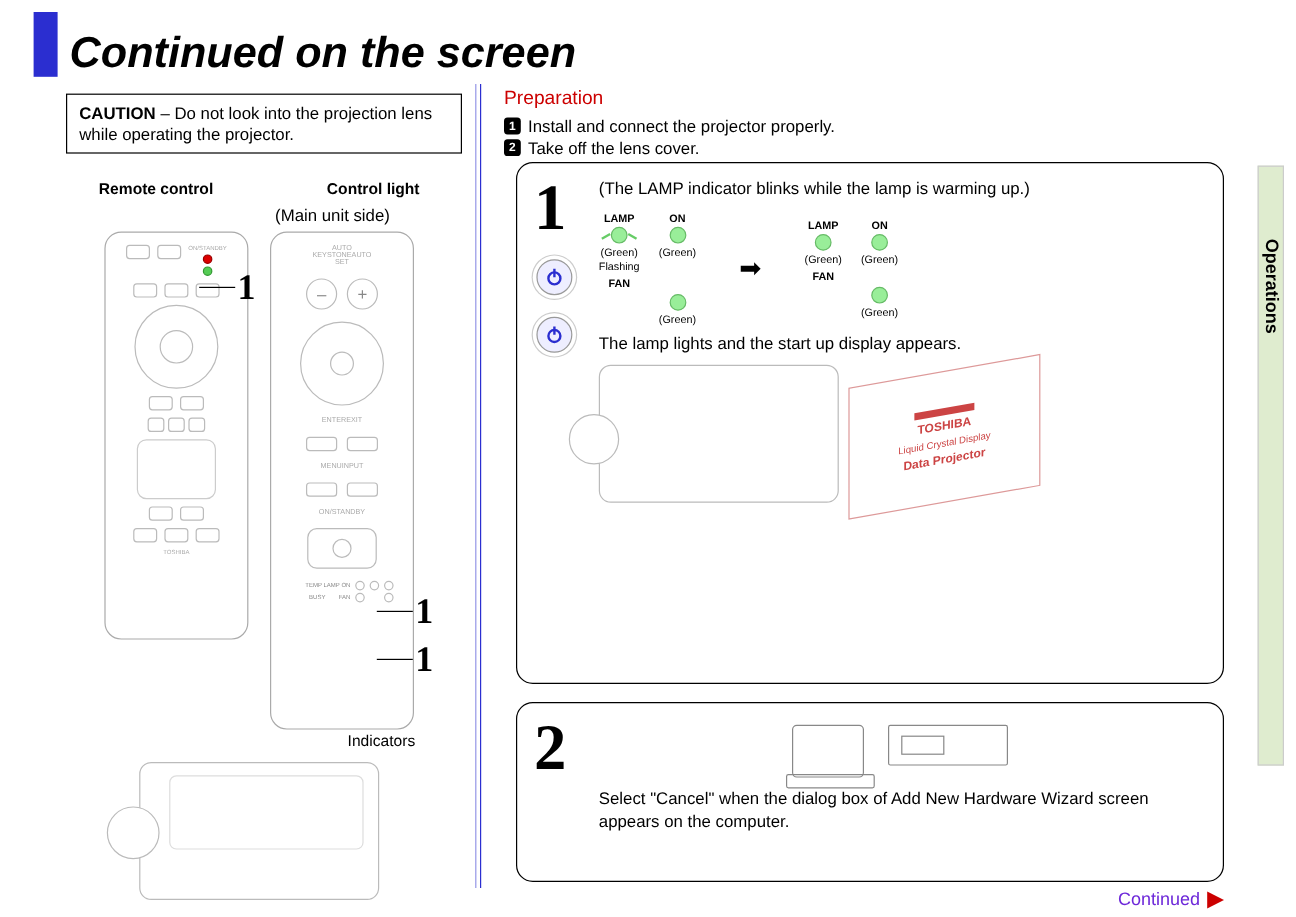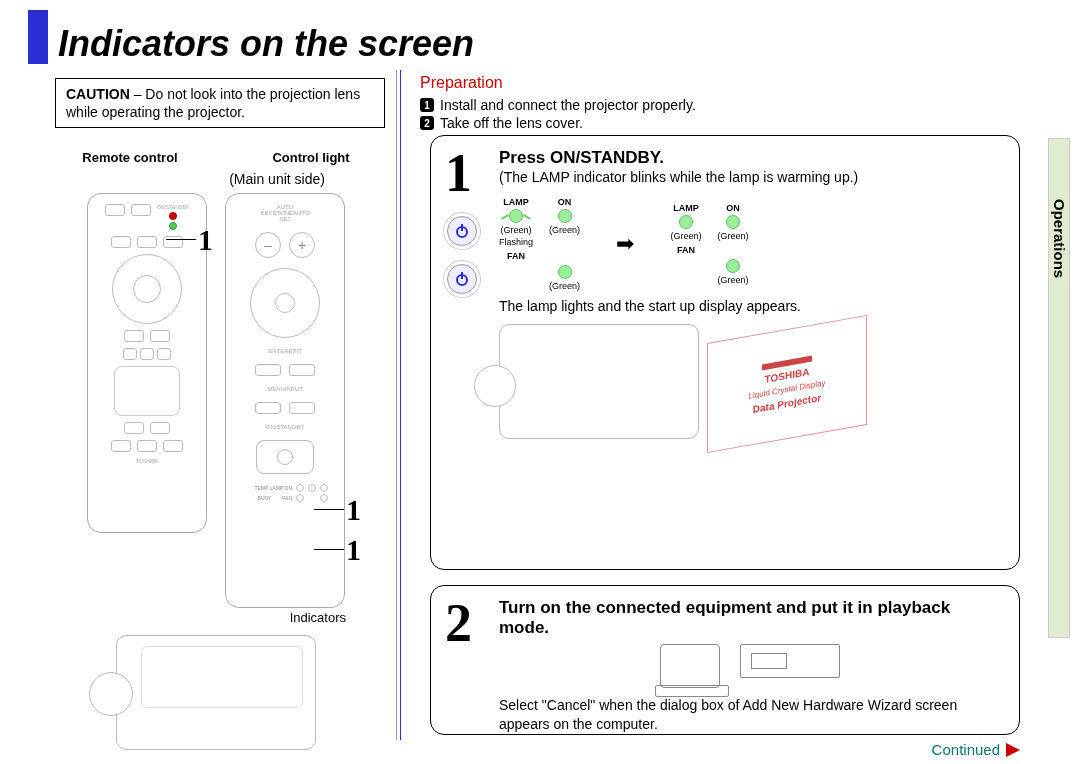--- a/index.html
+++ b/index.html
@@ -169,38 +169,38 @@
     position:absolute; right:10px; top:138px;
     width:22px; height:500px;
     background:#dfeccf;
     border:1px solid #ccc;
   }
   .side-tab span{
     position:absolute; top:60px; left:2px;
     writing-mode:vertical-rl; font-weight:bold; font-size:15px;
   }
   .continued {
-    position:absolute; right:60px; bottom:6px; color:#0f766e; font-size:15px;
+    position:absolute; right:60px; bottom:6px; color:#6d28d9; font-size:15px;
     display:flex; align-items:center; gap:6px;
   }
   .continued .tri {
     width:0;height:0;border-top:7px solid transparent;border-bottom:7px solid transparent;border-left:14px solid #c00;
   }
   .indicators-label { font-size:13px; margin-top:2px; }
   .rule { position:absolute; left:400px; top:70px; width:1px; height:670px; background:#2b2ed0;}
   .rule2{ position:absolute; left:396px; top:70px; width:1px; height:670px; background:#2b2ed0; opacity:.5;}
   .tiny{font-size:5px;color:#aaa;}
 </style>
 </head>
 <body>
 
 <div class="page">
   <div class="title-bar">
     <div class="blue-block"></div>
-    <h1 class="page-title">Indicators on the screen</h1>
+    <h1 class="page-title">Continued on the screen</h1>
   </div>
 
   <div class="rule"></div>
   <div class="rule2"></div>
 
   <div class="caution-box">
     <b>CAUTION</b><span> – Do not look into the projection lens while operating the projector.</span>
   </div>
 
   <div class="prep-block">
@@ -322,21 +322,20 @@
             <line x1="8" y1="1" x2="8" y2="8"></line>
           </svg>
         </div>
       <div class="pw-btn">
           <svg width="16" height="16" viewBox="0 0 16 16" fill="none" stroke-width="2">
             <circle cx="8" cy="9" r="5"></circle>
             <line x1="8" y1="1" x2="8" y2="8"></line>
           </svg>
         </div>
     </div>
-    <div class="step-title">Press ON/STANDBY.</div>
     <div class="step-body">(The LAMP indicator blinks while the lamp is warming up.)</div>
 
     <div class="ind-block">
       <div class="ind-group">
         <div class="cell">
             <b>LAMP</b>
             <div class="ind-led flash"></div>
             <span>(Green)</span>
             <span>Flashing</span>
           </div>
@@ -386,21 +385,20 @@
         <div class="logo-bar"></div>
         <b>TOSHIBA</b>
         <span class="sub">Liquid Crystal Display</span>
         <b>Data Projector</b>
       </div>
     </div>
   </div>
 
   <div class="step-card step2">
     <div class="big-num">2</div>
-    <div class="step-title">Turn on the connected equipment and put it in playback mode.</div>
     <div class="step2-icons">
       <div class="laptop"></div>
       <div class="vcr"></div>
     </div>
     <div class="step-body">Select "Cancel" when the dialog box of Add New Hardware Wizard screen appears on the computer.</div>
   </div>
 
   <div class="side-tab">
     <span>Operations</span>
   </div>

